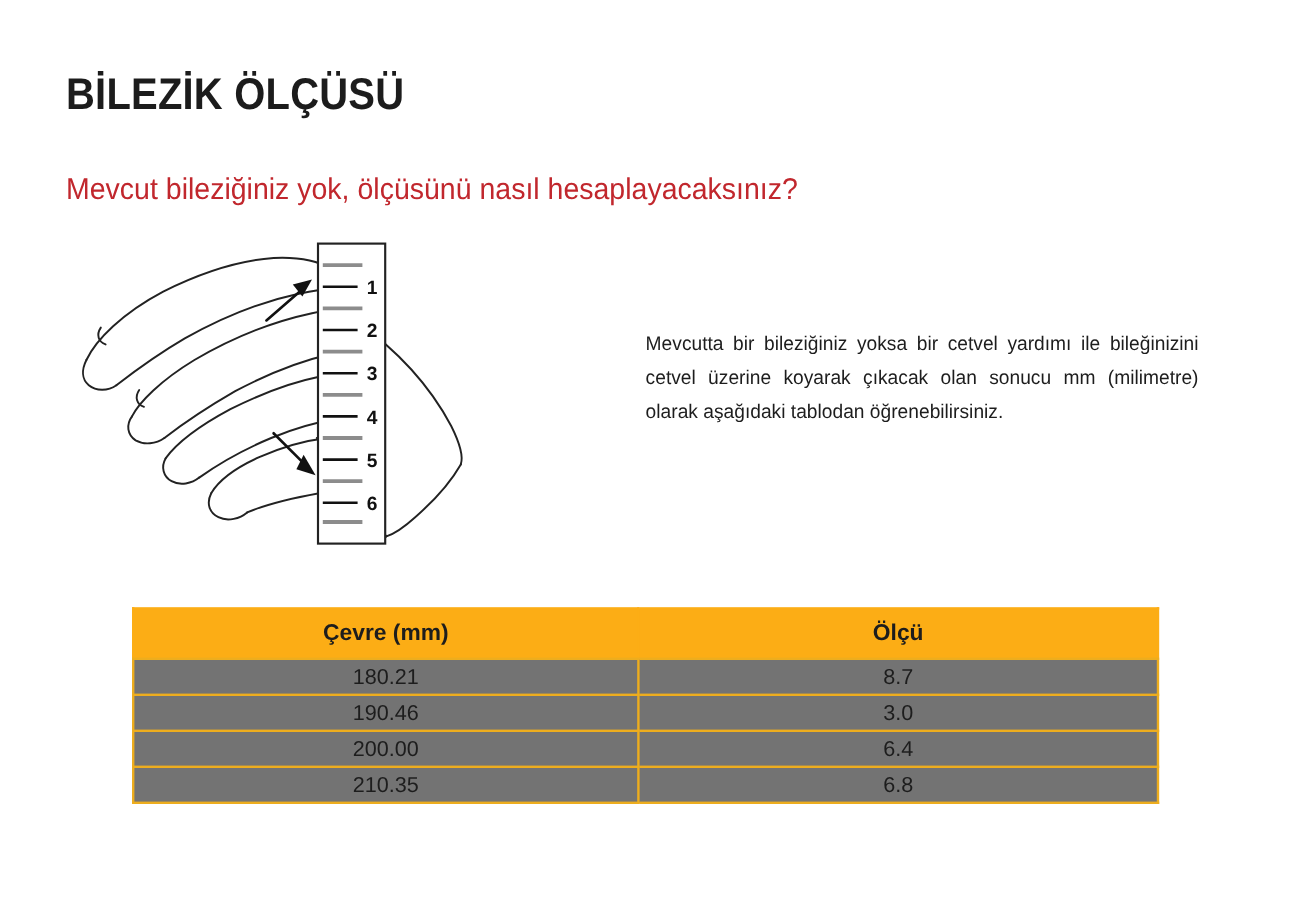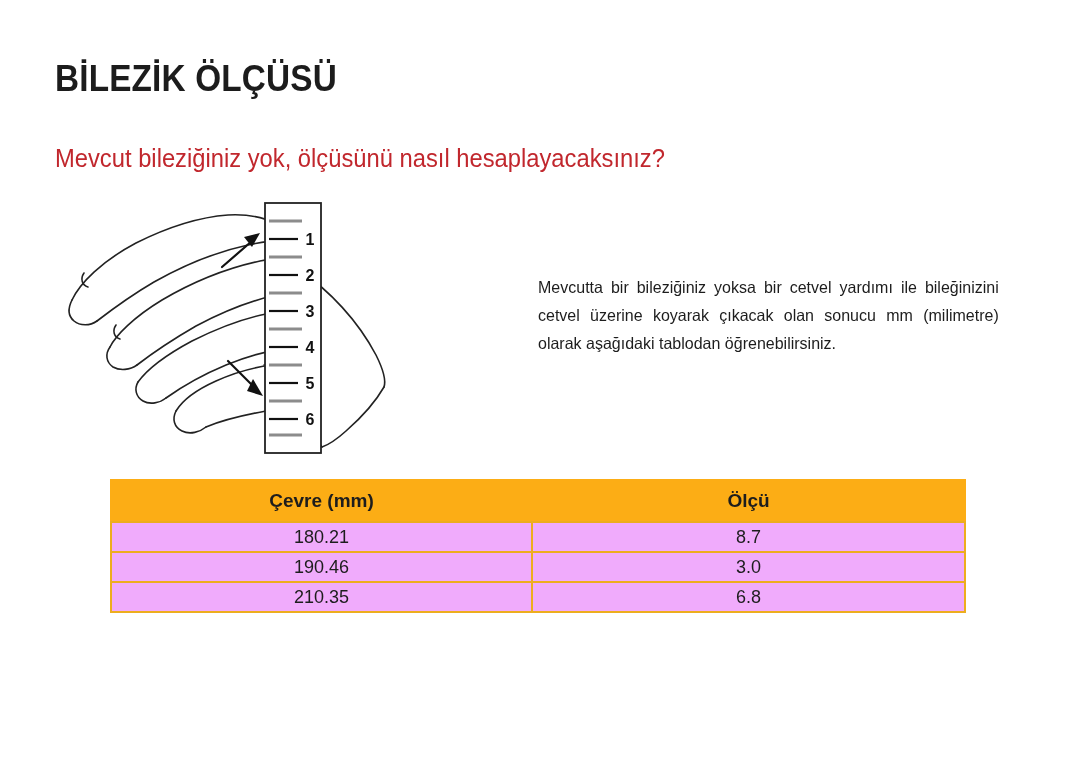--- a/index.html
+++ b/index.html
@@ -74,21 +74,21 @@
     color: #1d1d1d;
     text-align: justify;
     transform: scaleX(0.97);
     transform-origin: left top;
   }
 
   
   .size-table-wrap {
     position: absolute;
     left: 110px;
-    top: 479px;
+    top: 506px;
     width: 856px;
   }
   table.size-table {
     width: 100%;
     border-collapse: collapse;
     table-layout: fixed;
     font-family: "Liberation Sans", "DejaVu Sans", sans-serif;
   }
   table.size-table col.col-a { width: 49.3%; }
   table.size-table col.col-b { width: 50.7%; }
@@ -105,21 +105,21 @@
     height: 40px;
     font-size: 19px;
     font-weight: 700;
     border-color: #fcad15;
     border-bottom-color: #edad1e;
   }
   table.size-table tbody td {
     height: 28px;
     font-size: 18px;
     font-weight: 400;
-    background: #f0abfc;
+    background: #737373;
   }
 </style>
 </head>
 <body>
 
 <h1 class="page-title">BİLEZİK ÖLÇÜSÜ</h1>
 
 <h2 class="subtitle">Mevcut bileziğiniz yok, ölçüsünü nasıl hesaplayacaksınız?</h2>
 
 <div class="illustration">
@@ -221,18 +221,22 @@
     <tbody>
       <tr>
         <td>180.21</td>
         <td>8.7</td>
       </tr>
       <tr>
         <td>190.46</td>
         <td>3.0</td>
       </tr>
       <tr>
+        <td>200.00</td>
+        <td>6.4</td>
+      </tr>
+      <tr>
         <td>210.35</td>
         <td>6.8</td>
       </tr>
     </tbody>
   </table>
 </div>
 
 </body></html>

